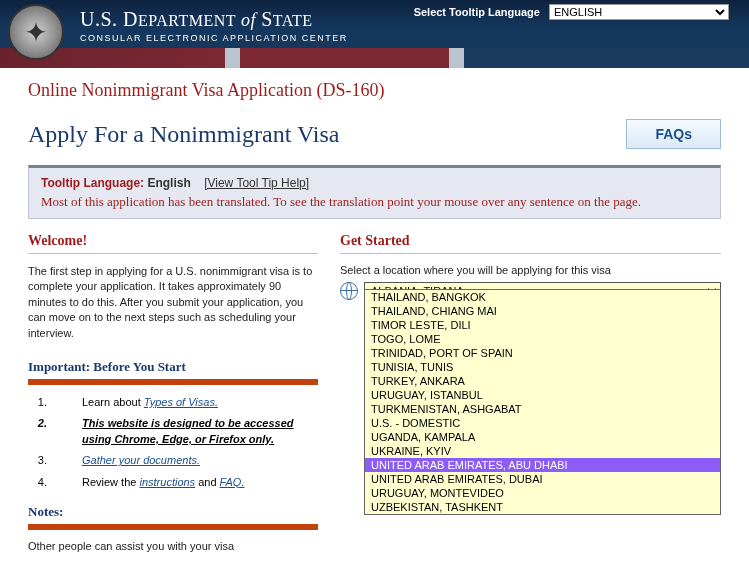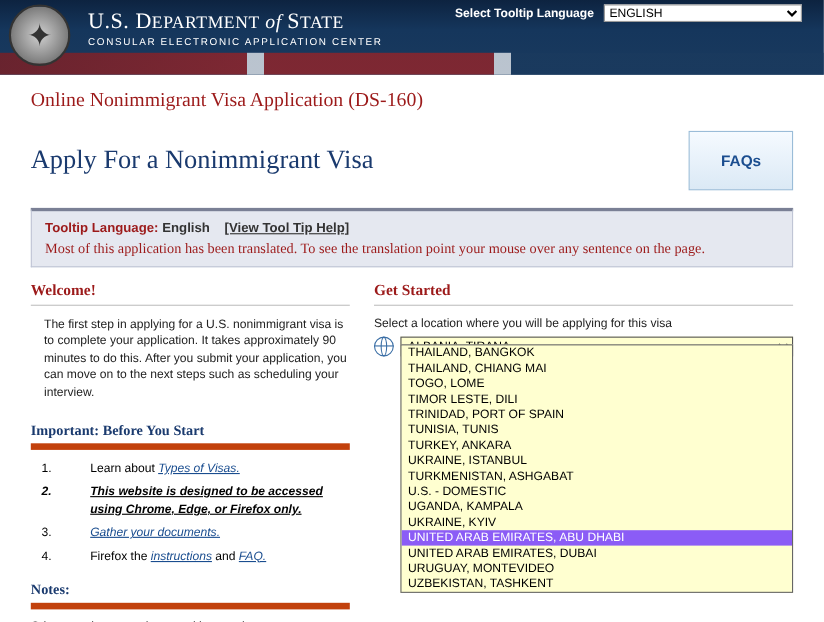--- a/index.html
+++ b/index.html
@@ -38,38 +38,38 @@
   .tooltip-lang-top select { width: 180px; font-size: 11px; margin-left: 6px; background: #fff; border: 1px solid #999; }
   
   .content { padding: 12px 28px 0 28px; }
   .app-title { color: #9c1a1a; font-family: Georgia, serif; font-size: 18px; font-weight: normal; margin-bottom: 18px; }
   
   .page-header-row { display: flex; justify-content: space-between; align-items: center; margin-bottom: 16px; }
   .page-title { color: #1a3a6e; font-family: Georgia, "Times New Roman", serif; font-size: 24px; font-weight: normal; }
   .faqs-btn { 
     background: linear-gradient(180deg, #f5faff 0%, #dbe9f5 100%);
     border: 1px solid #9abcd8; color: #1a4d8f; font-weight: bold;
-    padding: 18px 28px; font-size: 14px; cursor: pointer; font-family: inherit;
+    padding: 6px 28px; font-size: 14px; cursor: pointer; font-family: inherit;
   }
   
   .info-bar {
     background: #e5e8f0; border: 1px solid #c0c5d5; border-top: 3px solid #7a8095;
     padding: 8px 12px; margin-bottom: 14px; font-size: 12px;
   }
   .info-bar .tl-label { color: #9c1a1a; font-weight: bold; }
   .info-bar .tl-value { color: #333; font-weight: bold; }
-  .info-bar .tl-help { color: #333; font-weight: bold; text-decoration: underline; margin-left: 10px; cursor: pointer; }
+  .info-bar .tl-help { color: #333; font-weight: normal; text-decoration: underline; margin-left: 10px; cursor: pointer; }
   .info-bar .translate-note { color: #9c1a1a; margin-top: 4px; font-family: Georgia, serif; font-size: 13px; }
   
   .cols { display: flex; gap: 22px; }
   .col-left { flex: 0 0 290px; }
   .col-right { flex: 1; position: relative; }
   
   .section-head { color: #9c1a1a; font-family: Georgia, serif; font-size: 14px; font-weight: bold; border-bottom: 1px solid #c0c0c0; padding-bottom: 4px; margin-bottom: 10px; }
-  .welcome-text { font-size: 11px; line-height: 1.4; color: #222; margin-bottom: 18px; margin-left: 12px; }
+  .welcome-text { font-size: 11px; line-height: 1.4; color: #222; margin-bottom: 18px; }
   
   .sub-head { color: #1a3a6e; font-family: Georgia, serif; font-size: 13px; font-weight: bold; border-bottom: 6px solid #c2410c; padding-bottom: 4px; margin-bottom: 10px; }
   ol.steps { margin-left: 22px; font-size: 11px; }
   ol.steps li { margin-bottom: 6px; line-height: 1.4; padding-left: 32px; }
   ol.steps li.bold { font-weight: bold; font-style: italic; }
   .lnk { color: #1a4d8f; text-decoration: underline; cursor: pointer; font-style: italic; }
   
   .select-label { font-size: 11px; color: #222; margin-bottom: 6px; }
   .select-row { display: flex; align-items: center; gap: 6px; }
   .globe-icon {
@@ -141,47 +141,47 @@
         <li>
           <span>Learn about </span><span class="lnk">Types of Visas.</span>
         </li>
         <li class="bold">
           <span style="text-decoration:underline">This website is designed to be accessed using Chrome, Edge, or Firefox only.</span>
         </li>
         <li>
           <span class="lnk">Gather your documents.</span>
         </li>
         <li>
-          <span>Firefox the </span><span class="lnk">instructions</span><span> and </span><span class="lnk">FAQ.</span>
+          <span>Review the </span><span class="lnk">instructions</span><span> and </span><span class="lnk">FAQ.</span>
         </li>
       </ol>
 
       <div class="sub-head" style="margin-top:14px">Notes:</div>
       <div class="notes-text">Other people can assist you with your visa</div>
     </div>
 
     <div class="col-right">
       <div class="section-head">Get Started</div>
       <div class="select-label">Select a location where you will be applying for this visa</div>
       <div class="select-row">
         <div class="globe-icon"></div>
         <select class="loc-select">
           <option>ALBANIA, TIRANA</option>
         </select>
       </div>
 
       <div class="dropdown-list" id="dropdown-list">
           <div class="opt">THAILAND, BANGKOK</div>
           <div class="opt">THAILAND, CHIANG MAI</div>
+          <div class="opt">TIMOR LESTE, DILI</div>
           <div class="opt">TOGO, LOME</div>
-          <div class="opt">TIMOR LESTE, DILI</div>
           <div class="opt">TRINIDAD, PORT OF SPAIN</div>
           <div class="opt">TUNISIA, TUNIS</div>
           <div class="opt">TURKEY, ANKARA</div>
-          <div class="opt">UKRAINE, ISTANBUL</div>
+          <div class="opt">URUGUAY, ISTANBUL</div>
           <div class="opt">TURKMENISTAN, ASHGABAT</div>
           <div class="opt">U.S. - DOMESTIC</div>
           <div class="opt">UGANDA, KAMPALA</div>
           <div class="opt">UKRAINE, KYIV</div>
           <div class="opt highlight">UNITED ARAB EMIRATES, ABU DHABI</div>
           <div class="opt">UNITED ARAB EMIRATES, DUBAI</div>
           <div class="opt">URUGUAY, MONTEVIDEO</div>
           <div class="opt">UZBEKISTAN, TASHKENT</div>
         </div>
     </div>

